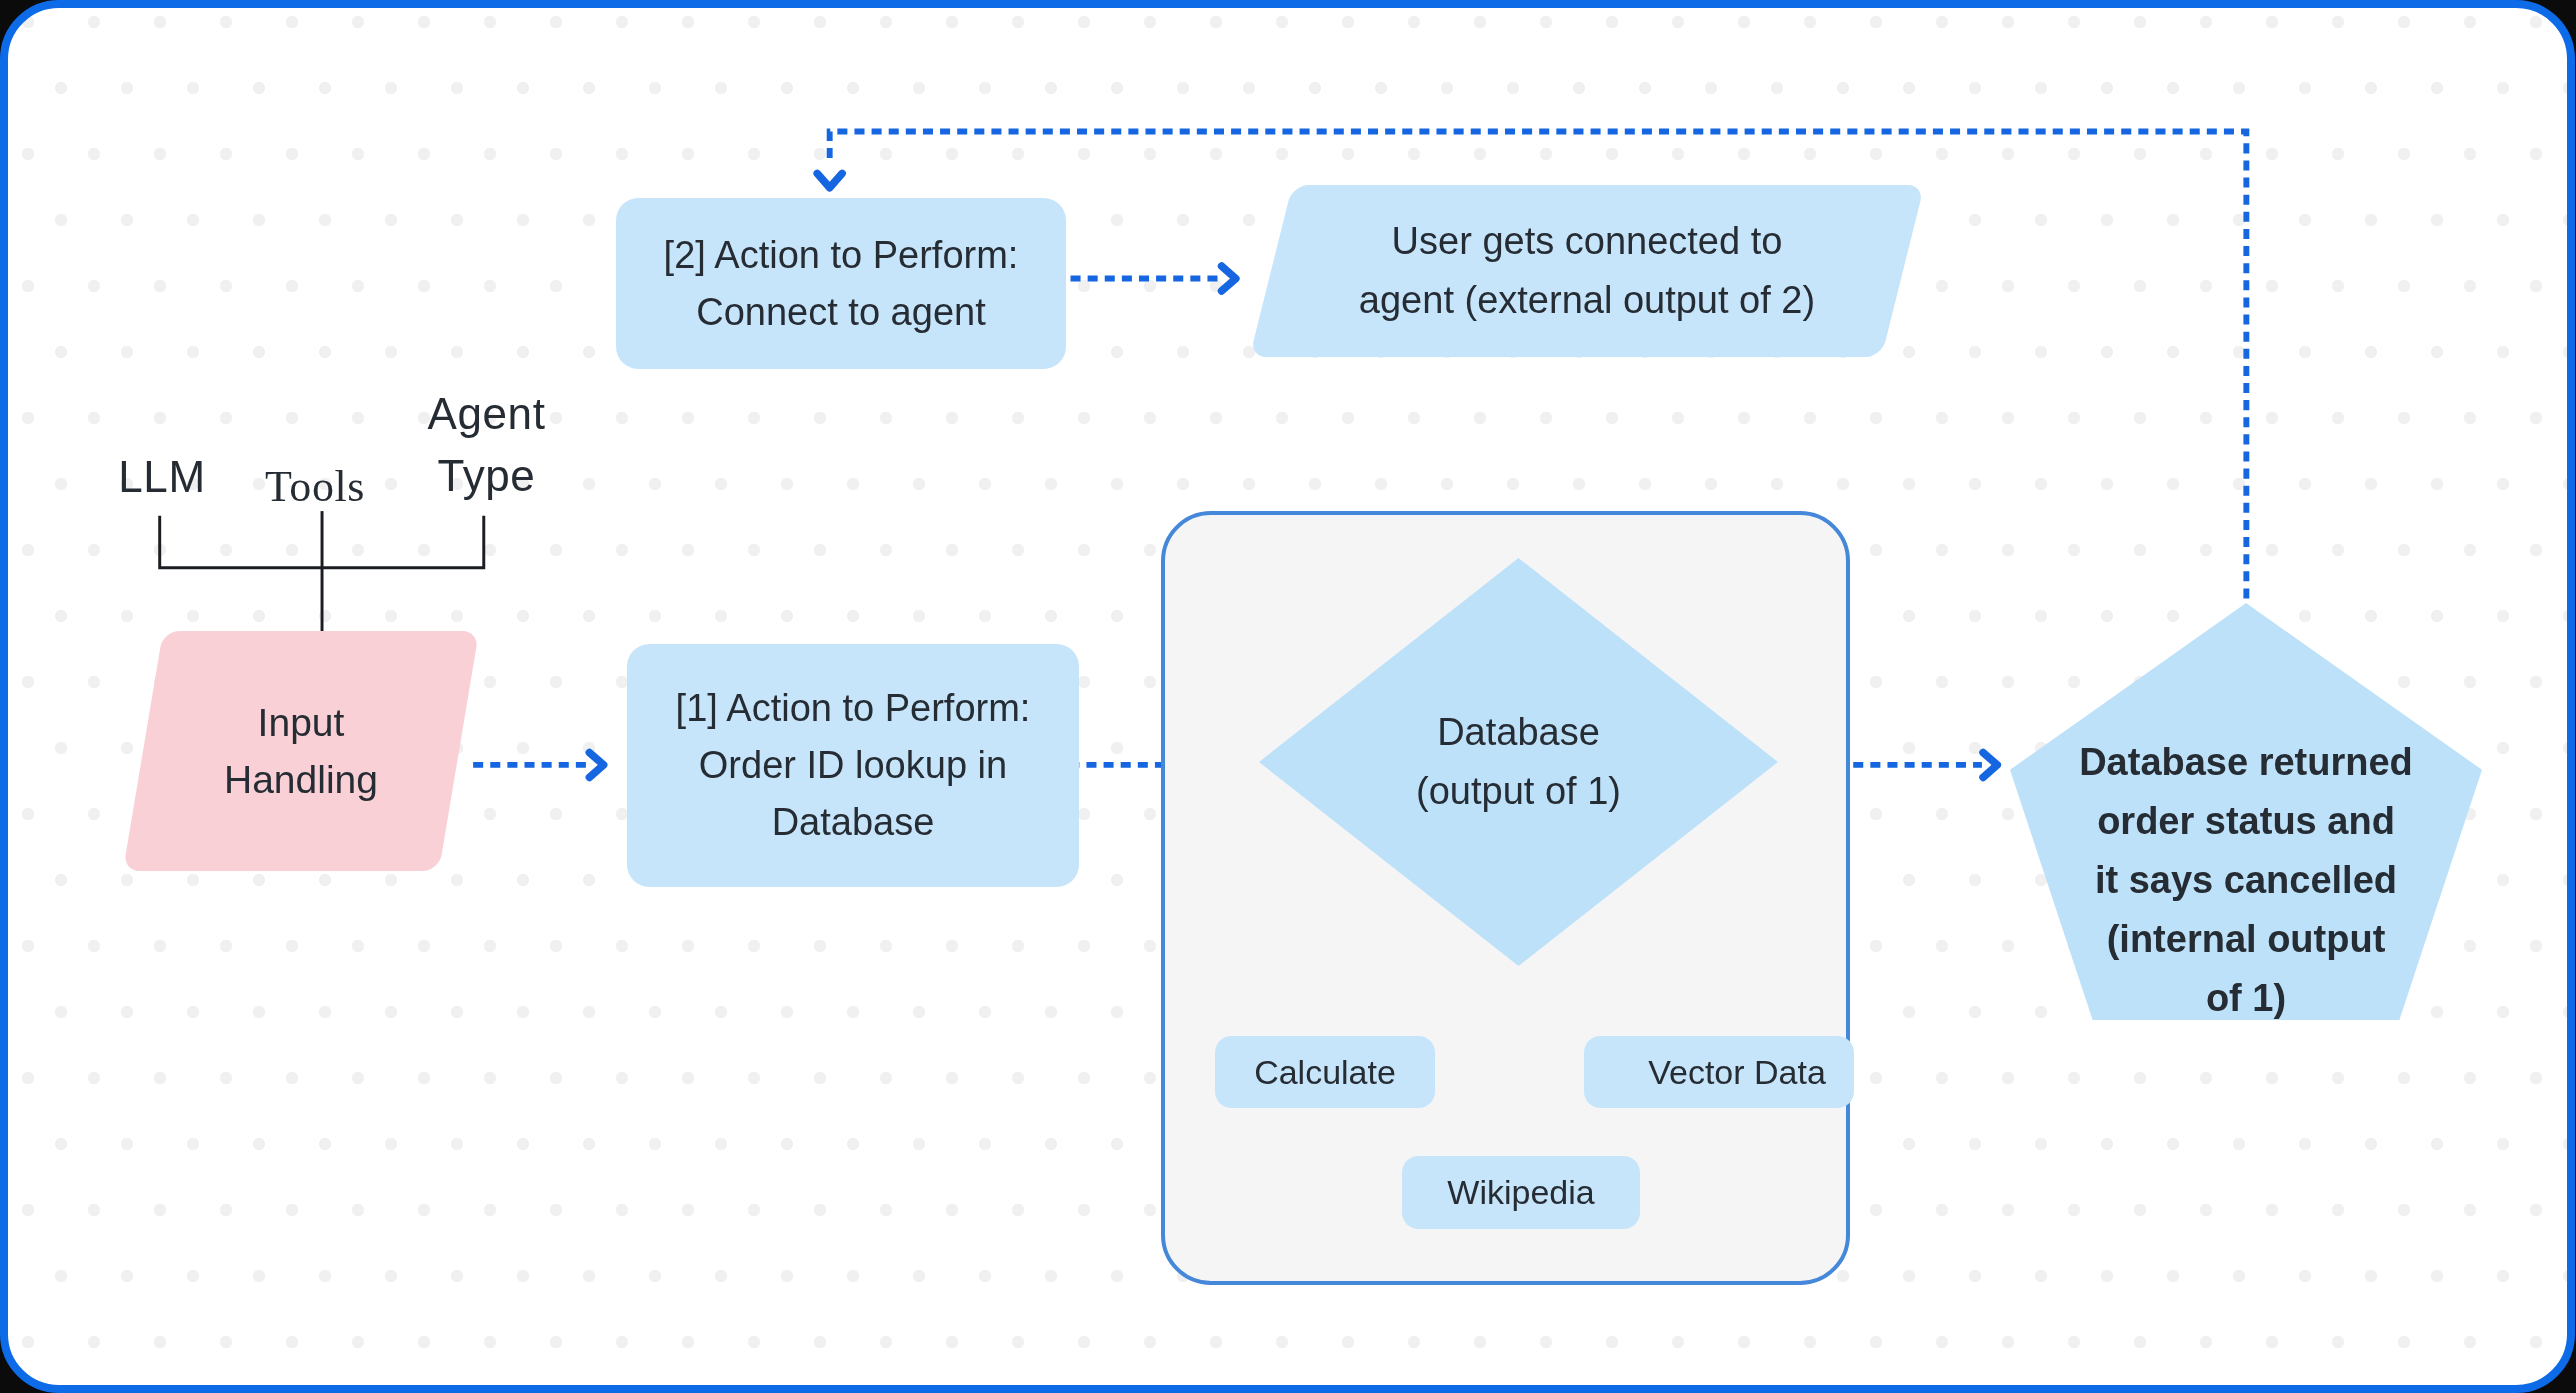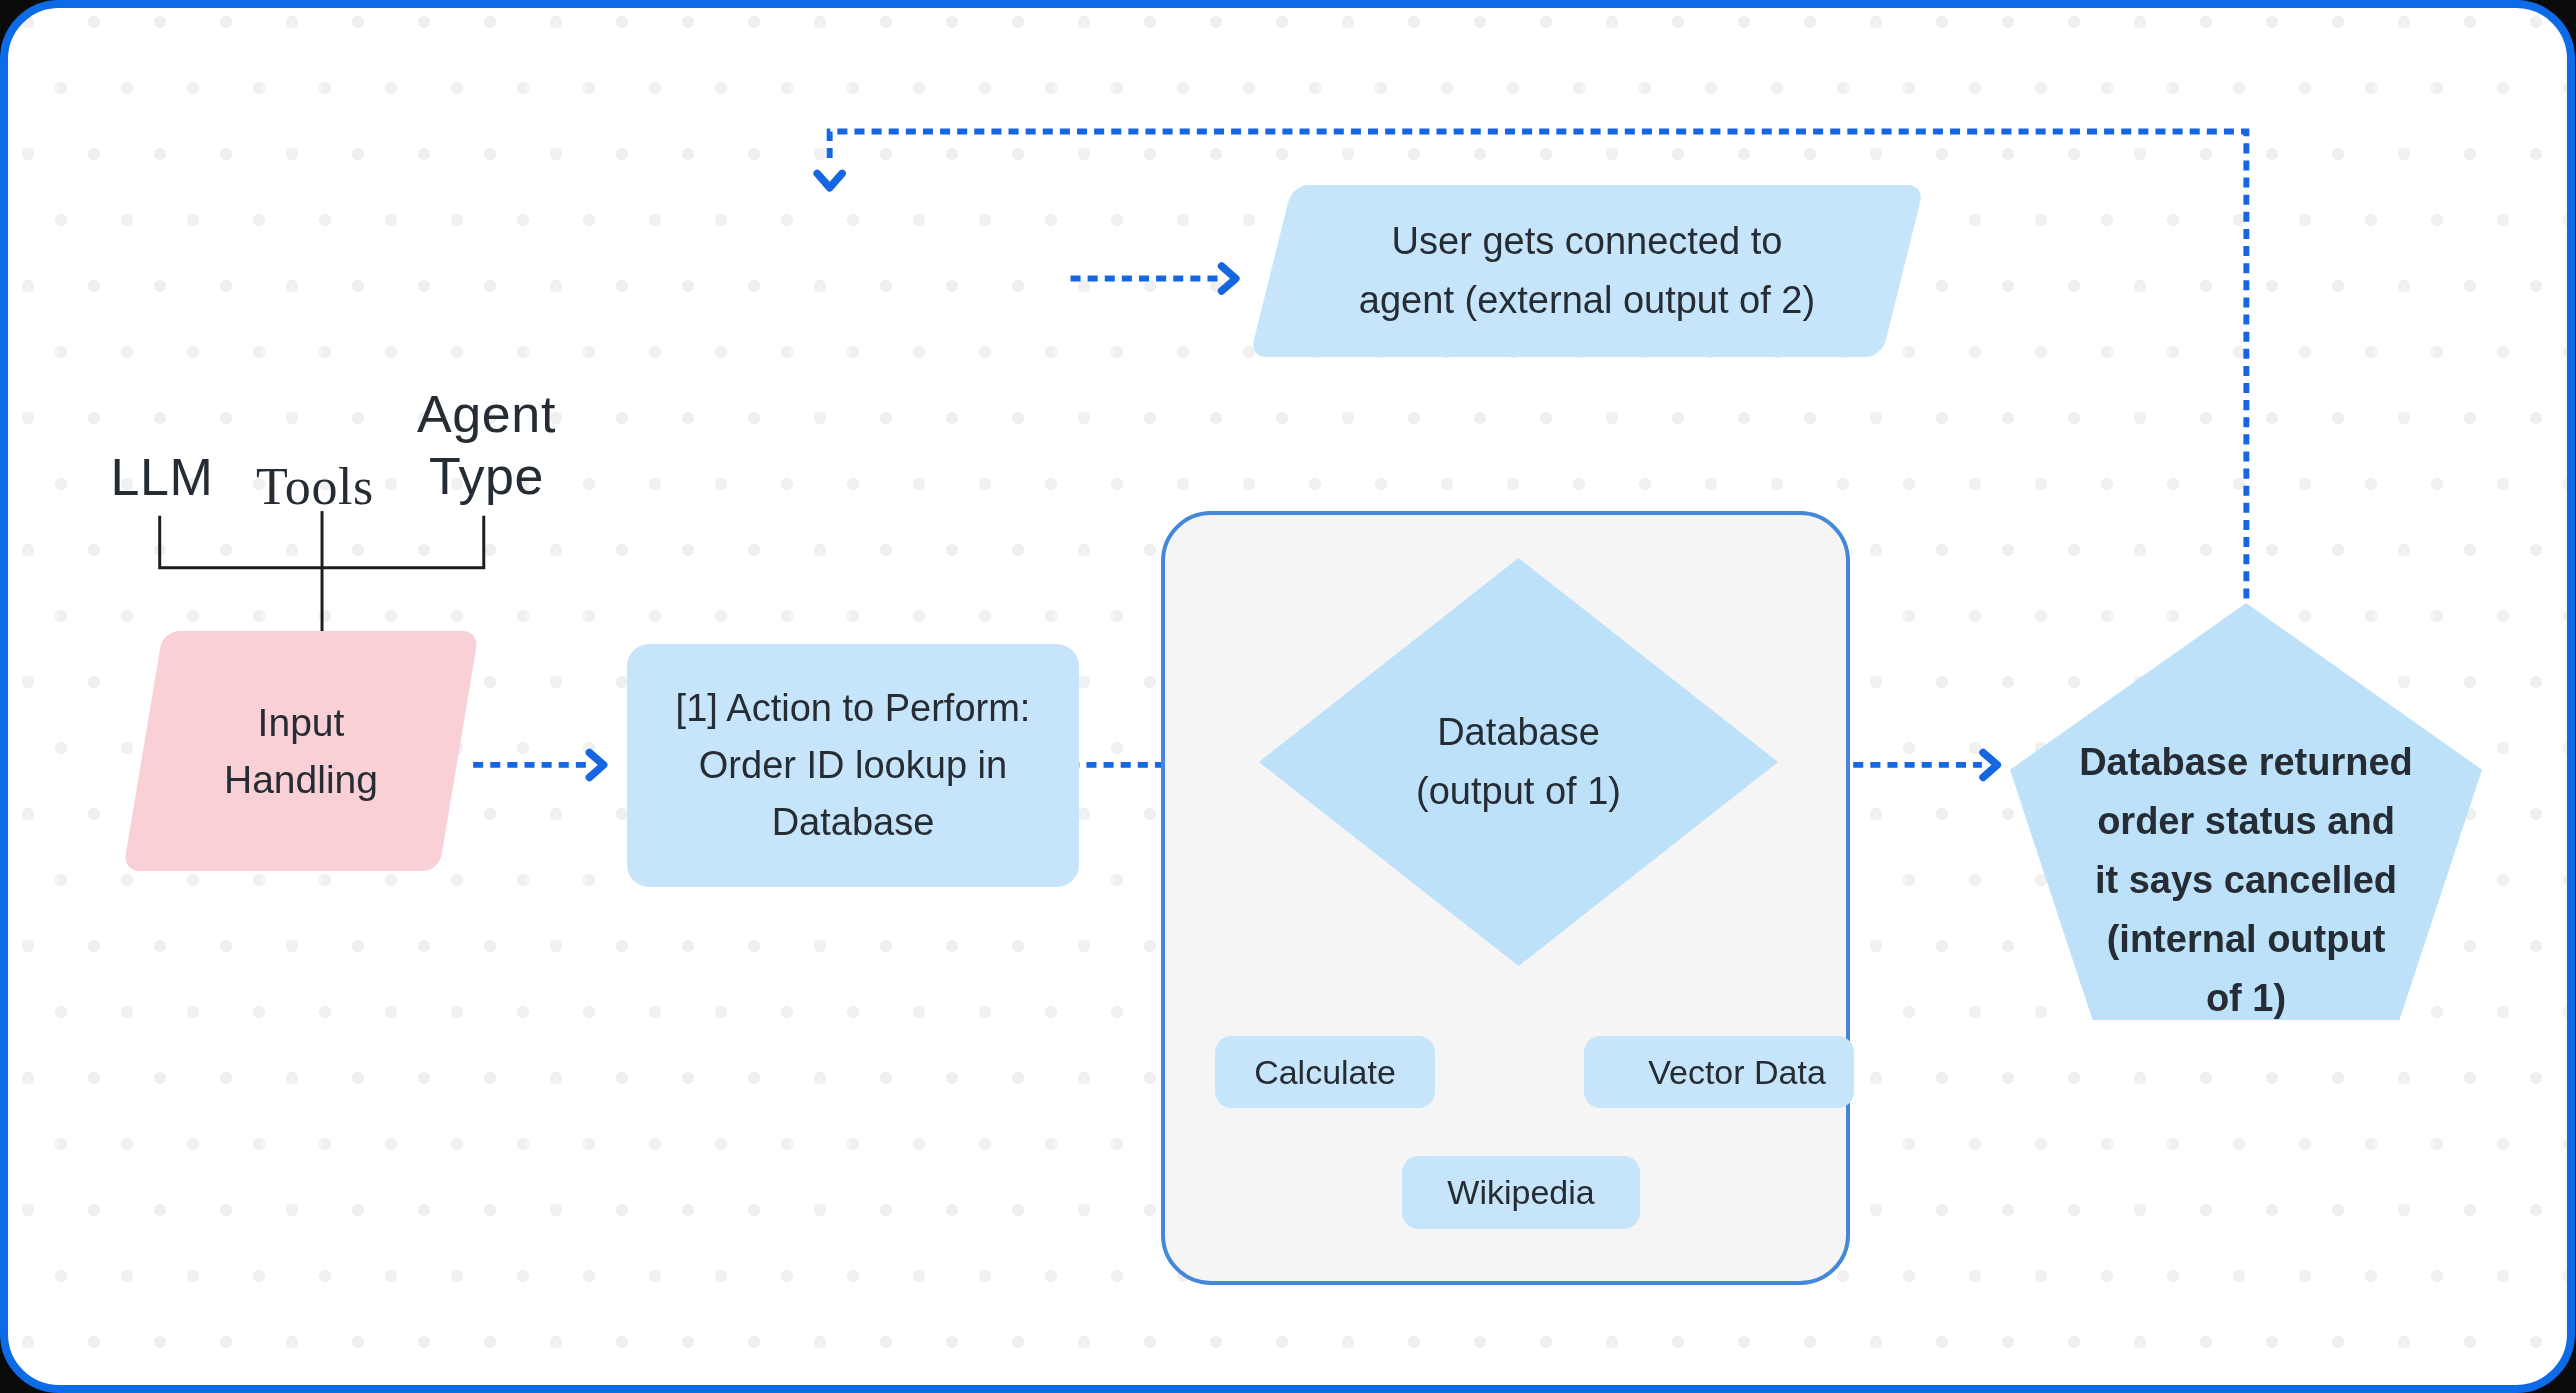--- a/index.html
+++ b/index.html
@@ -17,21 +17,21 @@
     border:8.3px solid var(--card-border);border-radius:59px;
     background-color:var(--card-bg);
     background-image:
       radial-gradient(circle, var(--dot) 5.9px, transparent 6.5px),
       radial-gradient(circle, var(--dot) 5.9px, transparent 6.5px);
     background-size:66px 132px,66px 132px;
     background-position:20px 14px,53px 80px;
   }
   .abs{position:absolute;}
   .node-text{white-space:pre-line;text-align:center;color:var(--text);}
-  .label{font-size:52px;line-height:62px;text-align:center;color:var(--text);letter-spacing:0.6px;}
+  .label{font-size:44px;line-height:62px;text-align:center;color:var(--text);letter-spacing:0.6px;}
   .bluebox{
     background:var(--node-blue);border-radius:22.4px;
     display:flex;align-items:center;justify-content:center;
     font-size:38px;line-height:57px;
   }
   .smallbox{
     background:var(--node-blue);border-radius:16.5px;
     display:flex;align-items:center;justify-content:center;
     font-size:34px;line-height:35px;
   }
@@ -102,20 +102,24 @@
     <path class="chev" d="M -21 -24 L 0 0 L 21 -24" transform="translate(2884,1734)"></path>
   </svg>
 
   <div class="abs para" style="left:135px;top:623px;width:316px;height:240px;background:var(--node-pink);transform:skewX(-9.5deg);">
     <div class="unskew" style="transform:skewX(9.5deg);">
       <span class="node-text" style="font-size:39px;line-height:57px;">Input
 Handling</span>
     </div>
   </div>
 
+  <div class="abs bluebox" style="left:608px;top:190px;width:450px;height:171px;">
+    <span class="node-text">[2] Action to Perform:
+Connect to agent</span>
+  </div>
 
   <div class="abs para" style="left:1263px;top:177px;width:632px;height:172px;background:var(--node-blue);transform:skewX(-14deg);">
     <div class="unskew" style="transform:skewX(14deg);">
       <span class="node-text" style="font-size:38px;line-height:59px;">User gets connected to
 agent (external output of 2)</span>
     </div>
   </div>
 
   <div class="abs bluebox" style="left:603px;top:636px;width:452px;height:243px;margin-left:16px;">
     <span class="node-text">[1] Action to Perform:

